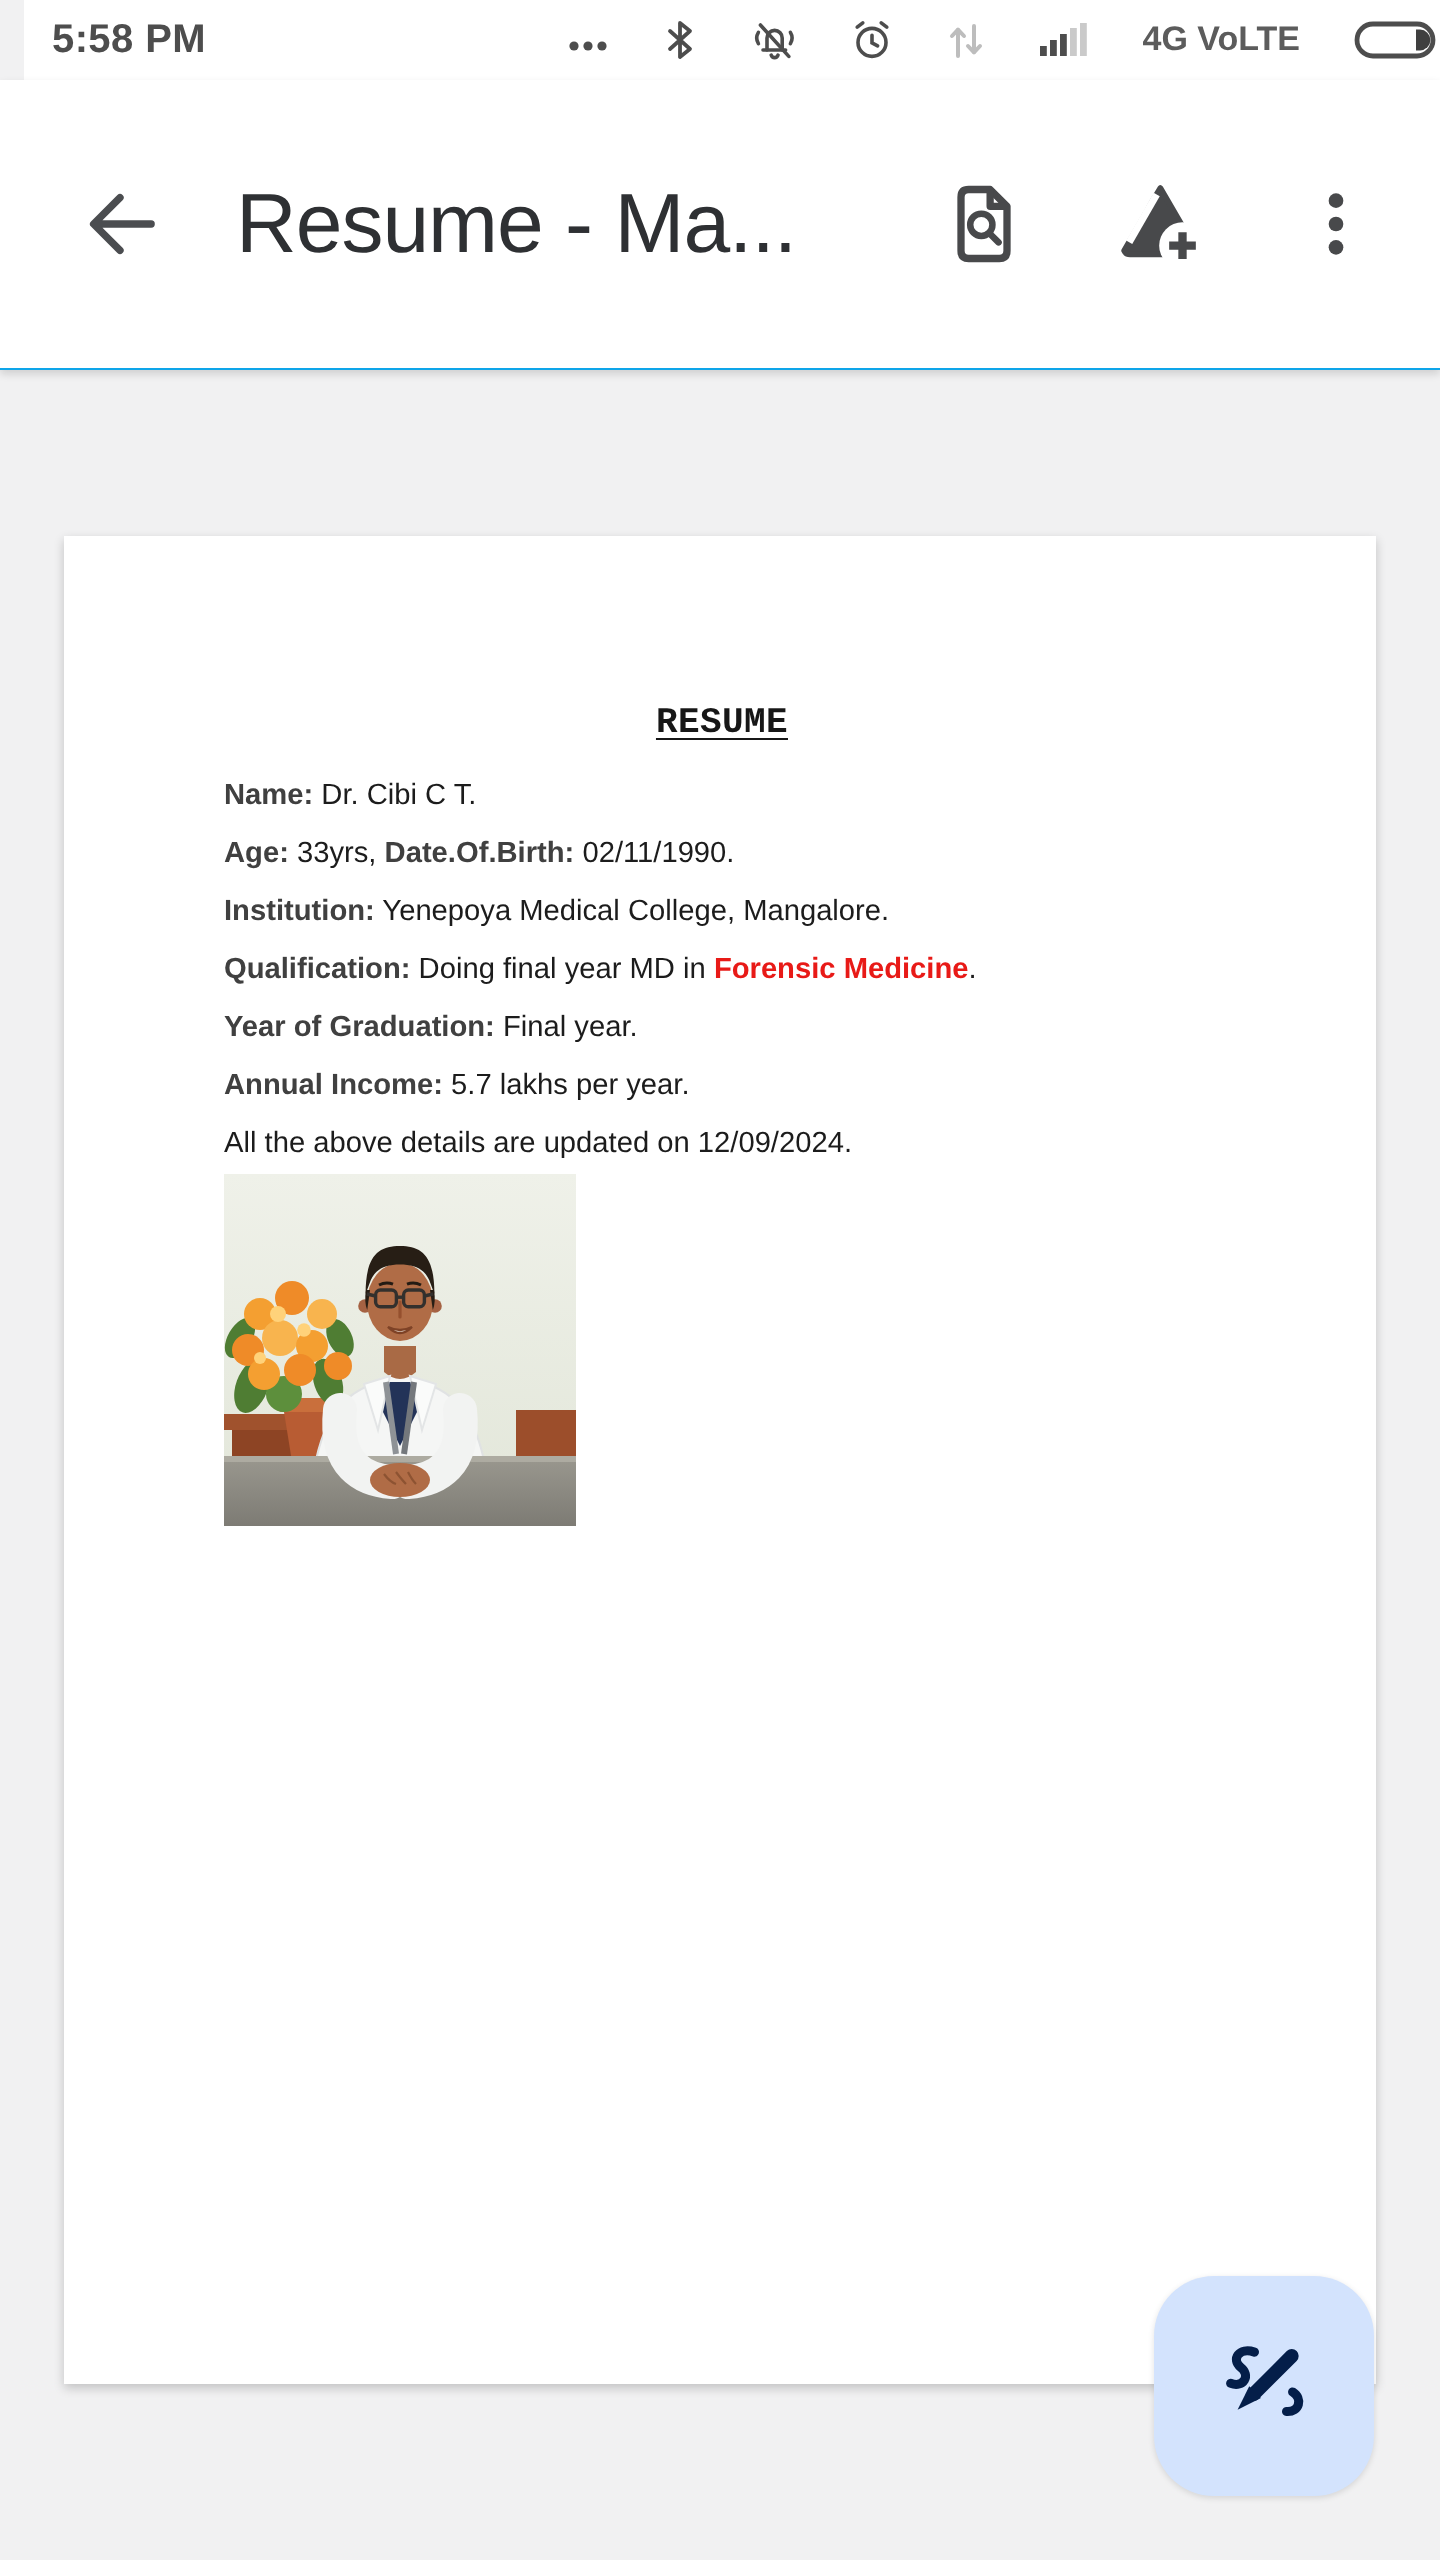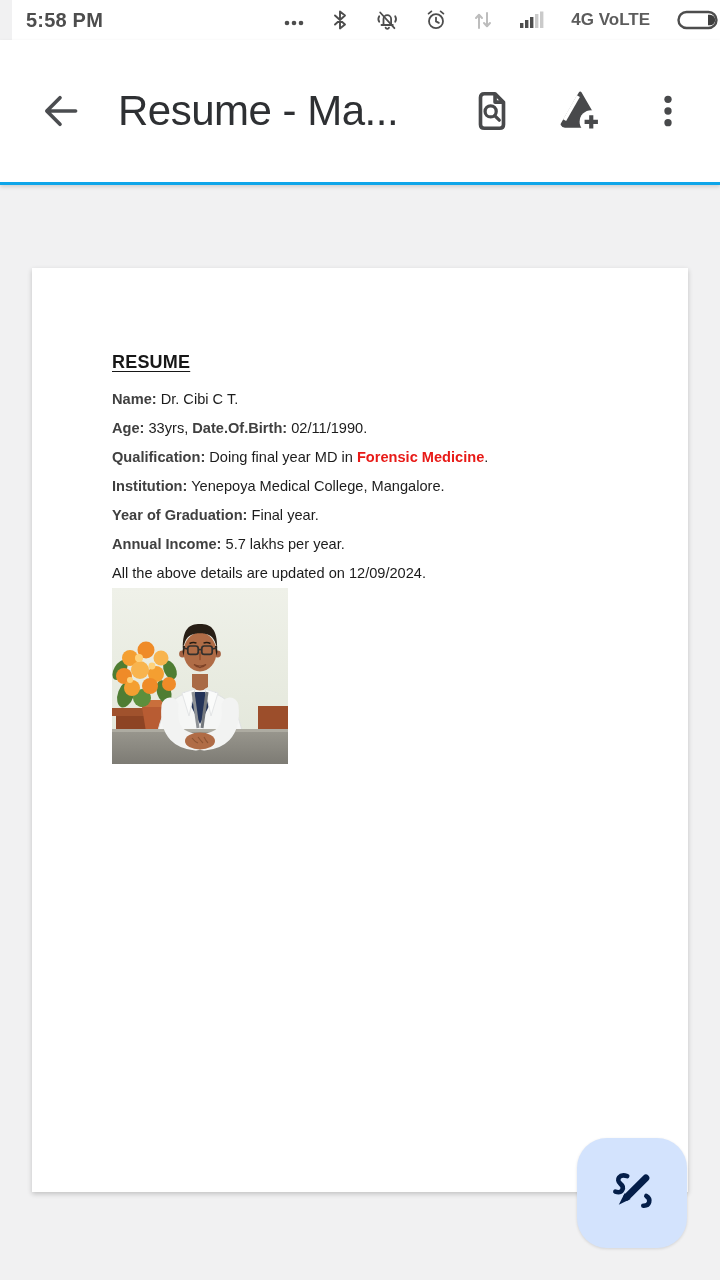--- a/index.html
+++ b/index.html
@@ -14,40 +14,40 @@
   }
   .status-time { font-size:20px; font-weight:700; color:#4d4d4d; letter-spacing:.2px; }
   .status-right { margin-left:auto; display:flex; align-items:center; gap:24px; }
   .status-right svg { display:block; }
   .network-label { font-size:17px; font-weight:700; color:#5c5c5c; margin:0 2px 0 1px; }
 
   
   .app-bar {
     position:absolute; left:0; top:40px; width:720px; height:145px;
     background:#ffffff; display:flex; align-items:center;
-    border-bottom:3px solid #0ea5e9;
+    border-bottom:1px solid #0ea5e9;
     box-shadow:0 2px 4px rgba(0,0,0,.14);
     z-index:3; padding:0 20px 0 34px;
   }
   .back-btn { width:52px; height:52px; display:flex; align-items:center; justify-content:center; cursor:pointer; }
   .app-title {
     font-size:42px; color:#2e3033; letter-spacing:-.5px; margin-left:32px;
     white-space:nowrap; overflow:hidden; max-width:360px;
   }
   .app-actions { margin-left:auto; display:flex; align-items:center; gap:24px; }
   .action-btn { width:64px; height:64px; display:flex; align-items:center; justify-content:center; cursor:pointer; }
 
   
   .viewer { position:absolute; left:0; top:186px; width:720px; height:1094px; background:#f1f1f2; }
   .page {
     position:absolute; left:32px; top:82px; width:656px; height:924px;
     background:#ffffff; box-shadow:0 2px 5px rgba(0,0,0,.20);
     padding:84px 78px 0 80px;
   }
-  .doc-heading-wrap { text-align:left; }
+  .doc-heading-wrap { text-align:center;font-family:Liberation Mono, monospace; }
   .doc-heading {
     display:inline-block; font-size:18px; font-weight:700; color:#171717;
     text-decoration:underline; text-underline-offset:3px; letter-spacing:.2px;
   }
   .doc-lines { margin-top:12px; }
   .doc-line {
     font-size:14.6px; color:#1c1c1c; line-height:29px; white-space:pre-wrap;
   }
   .doc-line .b { font-weight:700; color:#404040; }
   .doc-line .hl { font-weight:700; color:#e81a17; }
@@ -174,22 +174,22 @@
 </div>
 
 <div class="viewer">
   <div class="page">
     <div class="doc-heading-wrap">
       <span class="doc-heading">RESUME</span>
     </div>
     <div class="doc-lines">
       <p class="doc-line"><span class="b">Name:</span><span></span><span class="b"></span><span class="hl"></span><span> Dr. Cibi C T.</span></p>
       <p class="doc-line"><span class="b">Age:</span><span> 33yrs, </span><span class="b">Date.Of.Birth:</span><span class="hl"></span><span> 02/11/1990.</span></p>
+      <p class="doc-line"><span class="b">Institution:</span><span></span><span class="b"></span><span class="hl"></span><span> Yenepoya Medical College, Mangalore.</span></p>
       <p class="doc-line"><span class="b">Qualification:</span><span> Doing final year MD in </span><span class="b"></span><span class="hl">Forensic Medicine</span><span>.</span></p>
-      <p class="doc-line"><span class="b">Institution:</span><span></span><span class="b"></span><span class="hl"></span><span> Yenepoya Medical College, Mangalore.</span></p>
       <p class="doc-line"><span class="b">Year of Graduation:</span><span></span><span class="b"></span><span class="hl"></span><span> Final year.</span></p>
       <p class="doc-line"><span class="b">Annual Income:</span><span></span><span class="b"></span><span class="hl"></span><span> 5.7 lakhs per year.</span></p>
       <p class="doc-line"><span class="b"></span><span></span><span class="b"></span><span class="hl"></span><span>All the above details are updated on 12/09/2024.</span></p>
     </div>
 
     <div class="photo-wrap">
       <svg width="176" height="176" viewBox="0 0 176 176">
         <defs>
           <linearGradient id="wallg" x1="0" y1="0" x2="0" y2="1">
             <stop offset="0" stop-color="#eff1e9"></stop>

